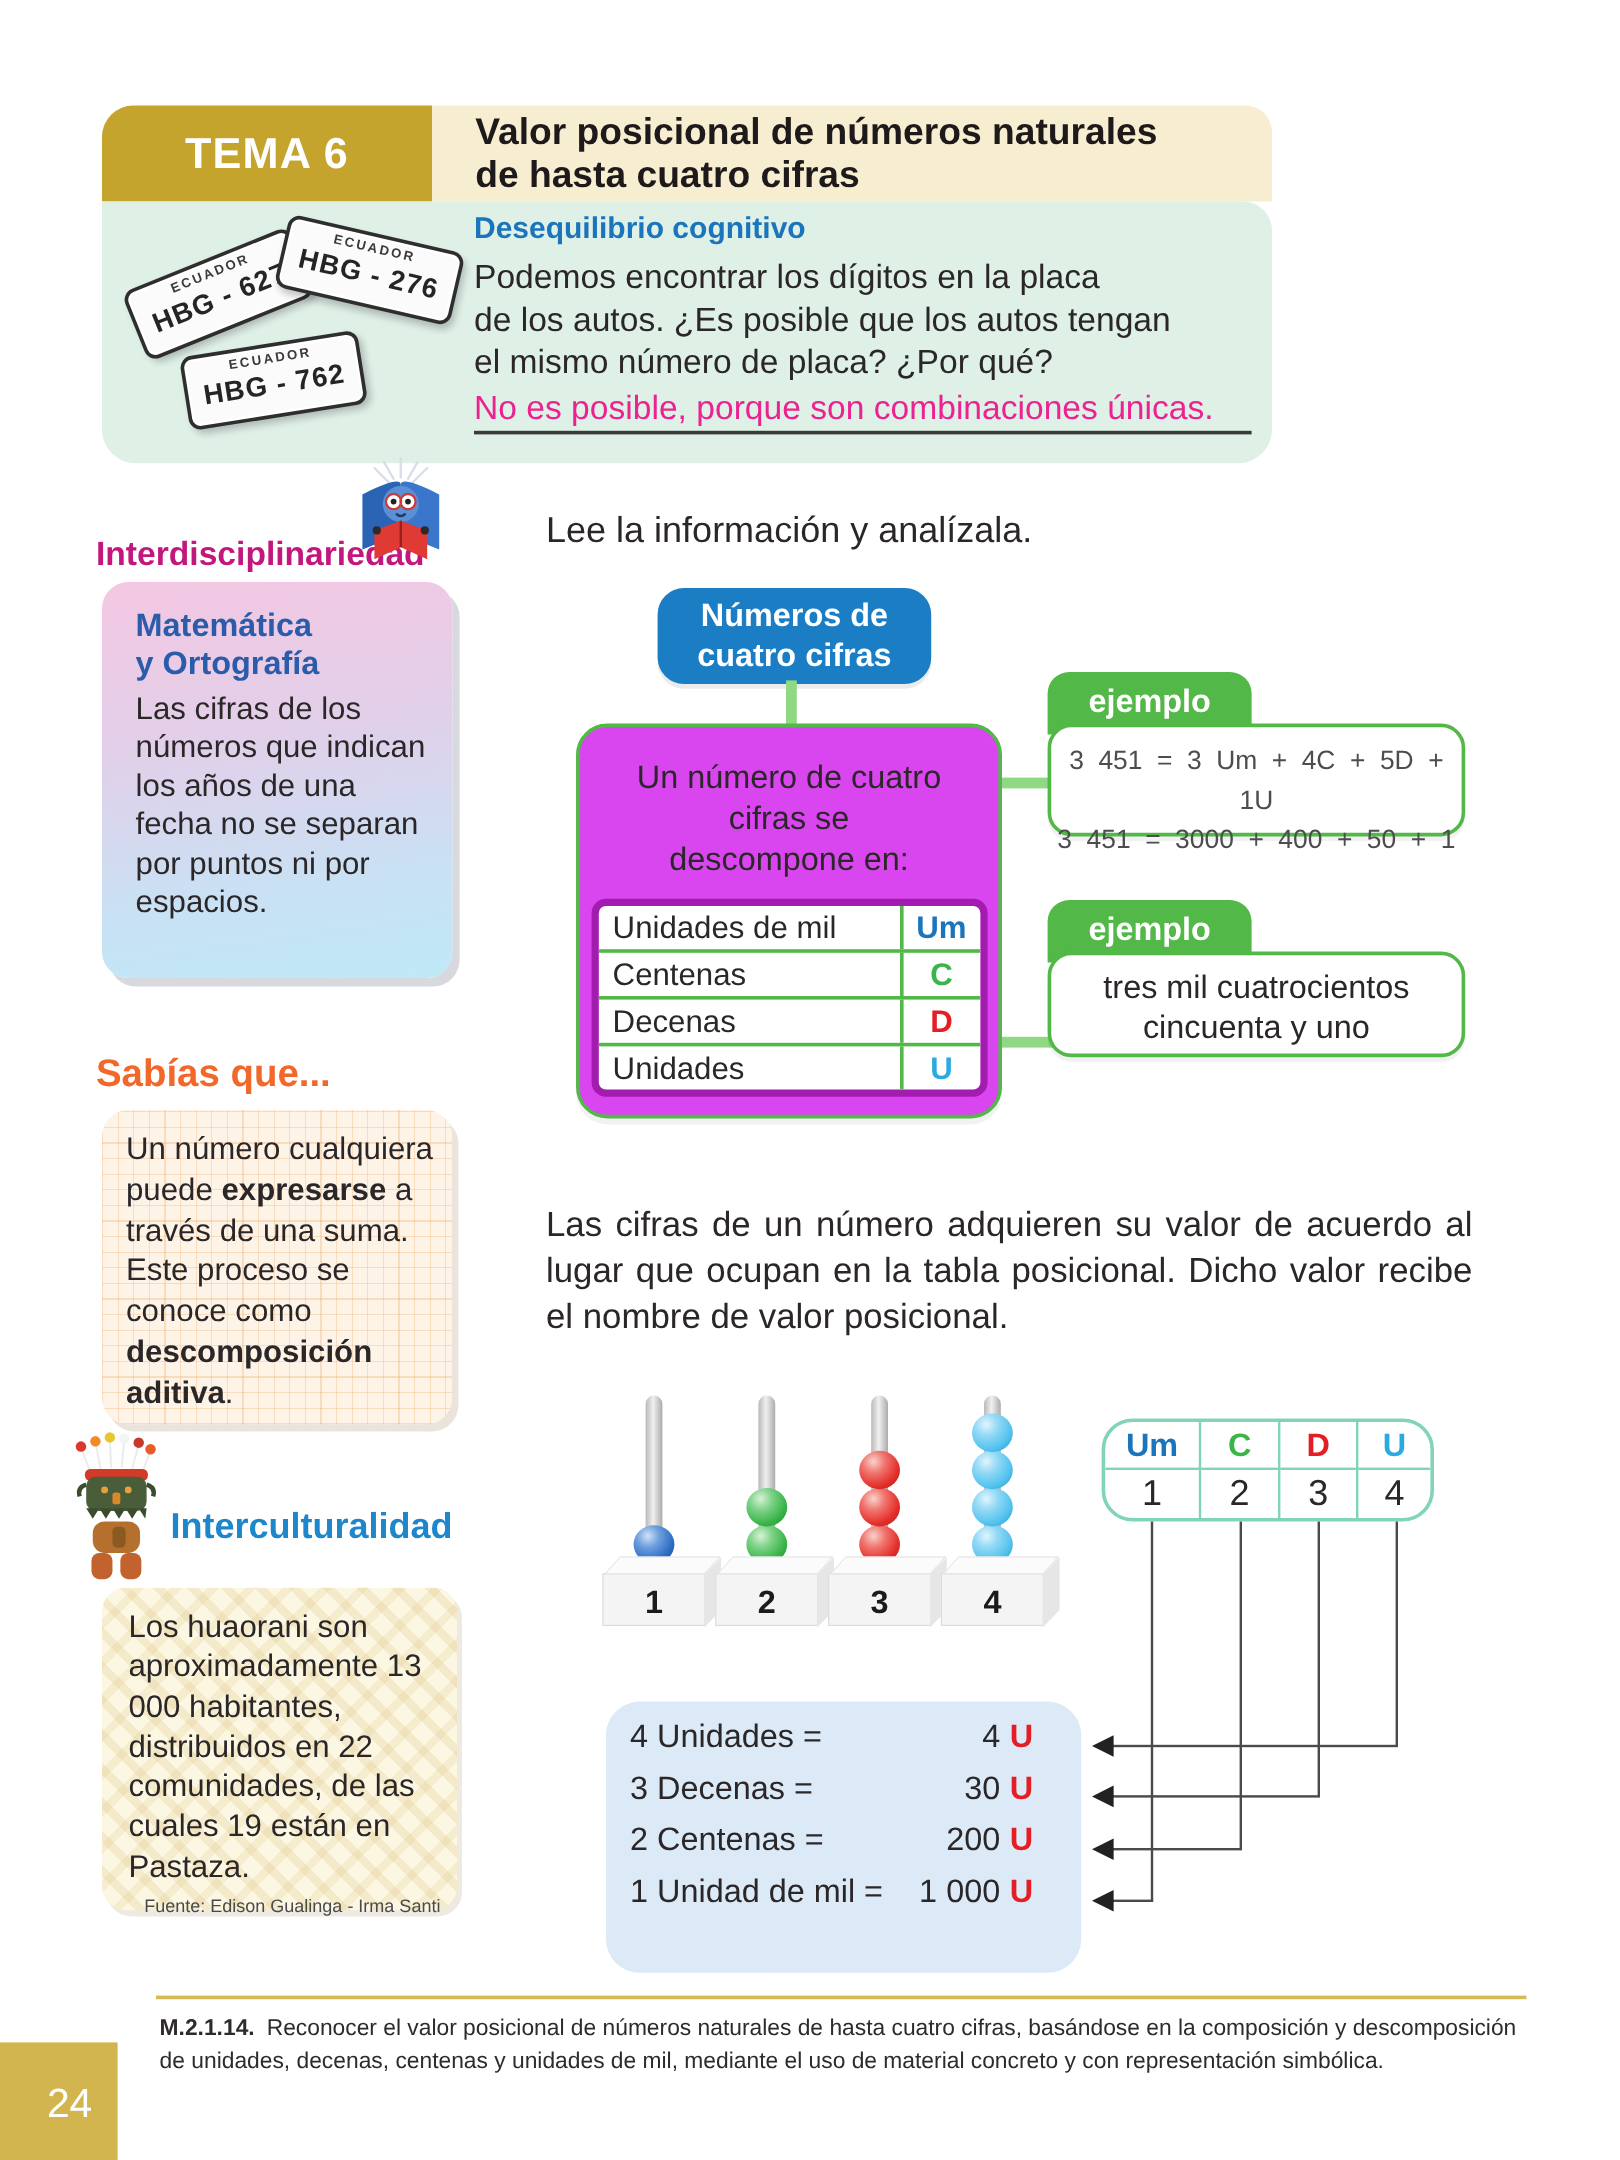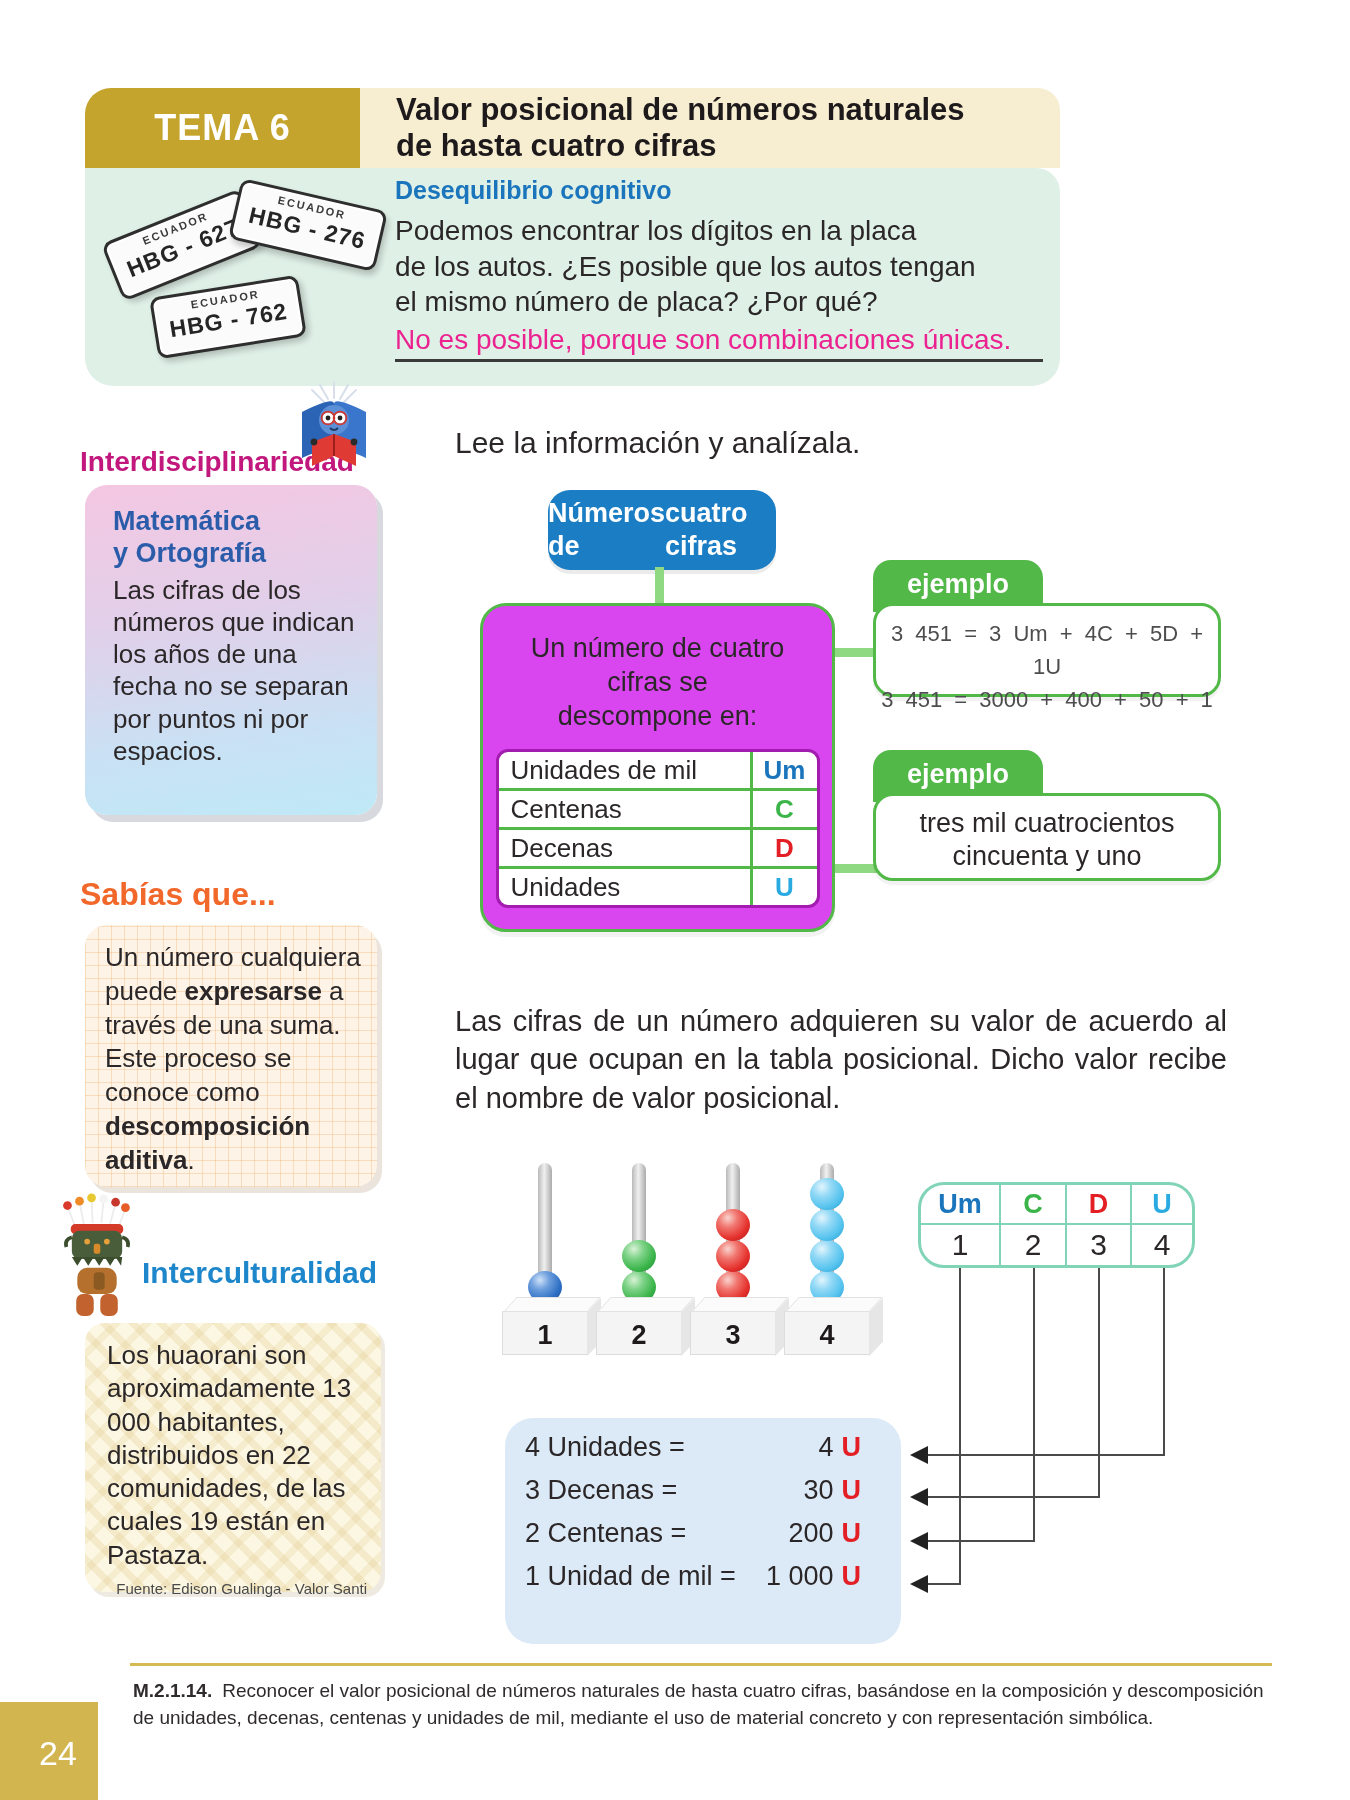--- a/index.html
+++ b/index.html
@@ -52,30 +52,30 @@
     background-color:#fcf7e2;
     background-image:repeating-linear-gradient(45deg, rgba(214,184,106,.20) 0 7px, transparent 7px 20px),
                      repeating-linear-gradient(-45deg, rgba(214,184,106,.16) 0 7px, transparent 7px 22px);
     box-shadow:4px 5px 0 rgba(160,140,90,.18); padding:16px 8px 0 22px; box-sizing:border-box; }
   .straw-body { font-size:26px; line-height:1.28; color:#2b2728; }
   .straw-source { font-size:15px; color:#4a4a4a; text-align:right; margin-top:8px; padding-right:6px; }
   
   .lead { position:absolute; left:455px; top:426px; font-size:30px; color:#2b2728; }
   .root-node { position:absolute; left:548px; top:490px; width:228px; height:80px; background:#1b7ec5;
     border-radius:22px; color:#ffffff; font-weight:bold; font-size:27px; line-height:1.22;
-    display:flex; flex-direction:row; align-items:center; justify-content:center;
+    display:flex; flex-direction:column; align-items:center; justify-content:center;
     box-shadow:0 4px 0 rgba(0,0,0,.08); }
   .conn { position:absolute; background:#8fd982; }
   .conn-v { left:655px; top:567px; width:9px; height:40px; }
   .conn-h1 { left:832px; top:648px; width:44px; height:9px; }
   .conn-h2 { left:832px; top:864px; width:46px; height:9px; }
   .big-green-box { position:absolute; left:480px; top:603px; width:355px; height:329px; background:#d946ef;
     border:3px solid #52b848; border-radius:26px; box-shadow:0 5px 0 rgba(0,0,0,.05); box-sizing:border-box; z-index:2; }
   .bgb-intro { text-align:center; font-size:27px; line-height:1.25; color:#2b2728; padding:26px 44px 0 44px; }
-  .pv-table { width:318px; margin:16px auto 0 auto; border:3px solid #a21caf; border-radius:12px;
+  .pv-table { width:318px; margin:16px auto 0 auto; border:6px solid #a21caf; border-radius:12px;
     overflow:hidden; background:#ffffff; }
   .pv-row { display:flex; height:36px; border-top:3px solid #52b848; }
   .pv-row:first-child { border-top:none; }
   .pv-name { flex:1; font-size:26px; color:#2b2728; line-height:36px; padding-left:12px; }
   .pv-abbr { width:64px; border-left:3px solid #52b848; text-align:center; font-weight:bold; font-size:26px; line-height:36px; }
   .pv-row:nth-child(1) .pv-abbr { color:#1b75bc; }
   .pv-row:nth-child(2) .pv-abbr { color:#3bb54a; }
   .pv-row:nth-child(3) .pv-abbr { color:#e31e24; }
   .pv-row:nth-child(4) .pv-abbr { color:#29abe2; }
   .ej-tab { position:absolute; width:170px; height:52px; background:#52b848; border-radius:18px 18px 0 0;
@@ -247,21 +247,21 @@
     <path d="M9 40 q-7 2 -5 9" stroke="#3c4d2e" stroke-width="3.4" fill="none"></path>
     <path d="M55 40 q7 2 5 9" stroke="#3c4d2e" stroke-width="3.4" fill="none"></path>
     <rect x="14" y="68" width="36" height="24" rx="9" fill="#b5702e"></rect>
     <rect x="29" y="72" width="10" height="16" rx="3.5" fill="#8a5a22"></rect>
     <rect x="13" y="92" width="16" height="20" rx="6" fill="#c2622e"></rect>
     <rect x="35" y="92" width="16" height="20" rx="6" fill="#c2622e"></rect>
   </svg>
   <div class="intercult-heading">Interculturalidad</div>
   <div class="straw-box">
     <div class="straw-body">Los huaorani son aproximadamente 13 000 habitantes, distribuidos en 22 comunidades, de las cuales 19 están en Pastaza.</div>
-    <div class="straw-source">Fuente: Edison Gualinga - Valor Santi</div>
+    <div class="straw-source">Fuente: Edison Gualinga - Irma Santi</div>
   </div>
 
   <div class="lead">Lee la información y analízala.</div>
 
   <div class="root-node">
     <span>Números de</span>
     <span>cuatro cifras</span>
   </div>
   <div class="conn conn-v"></div>
   <div class="conn conn-h1"></div>

